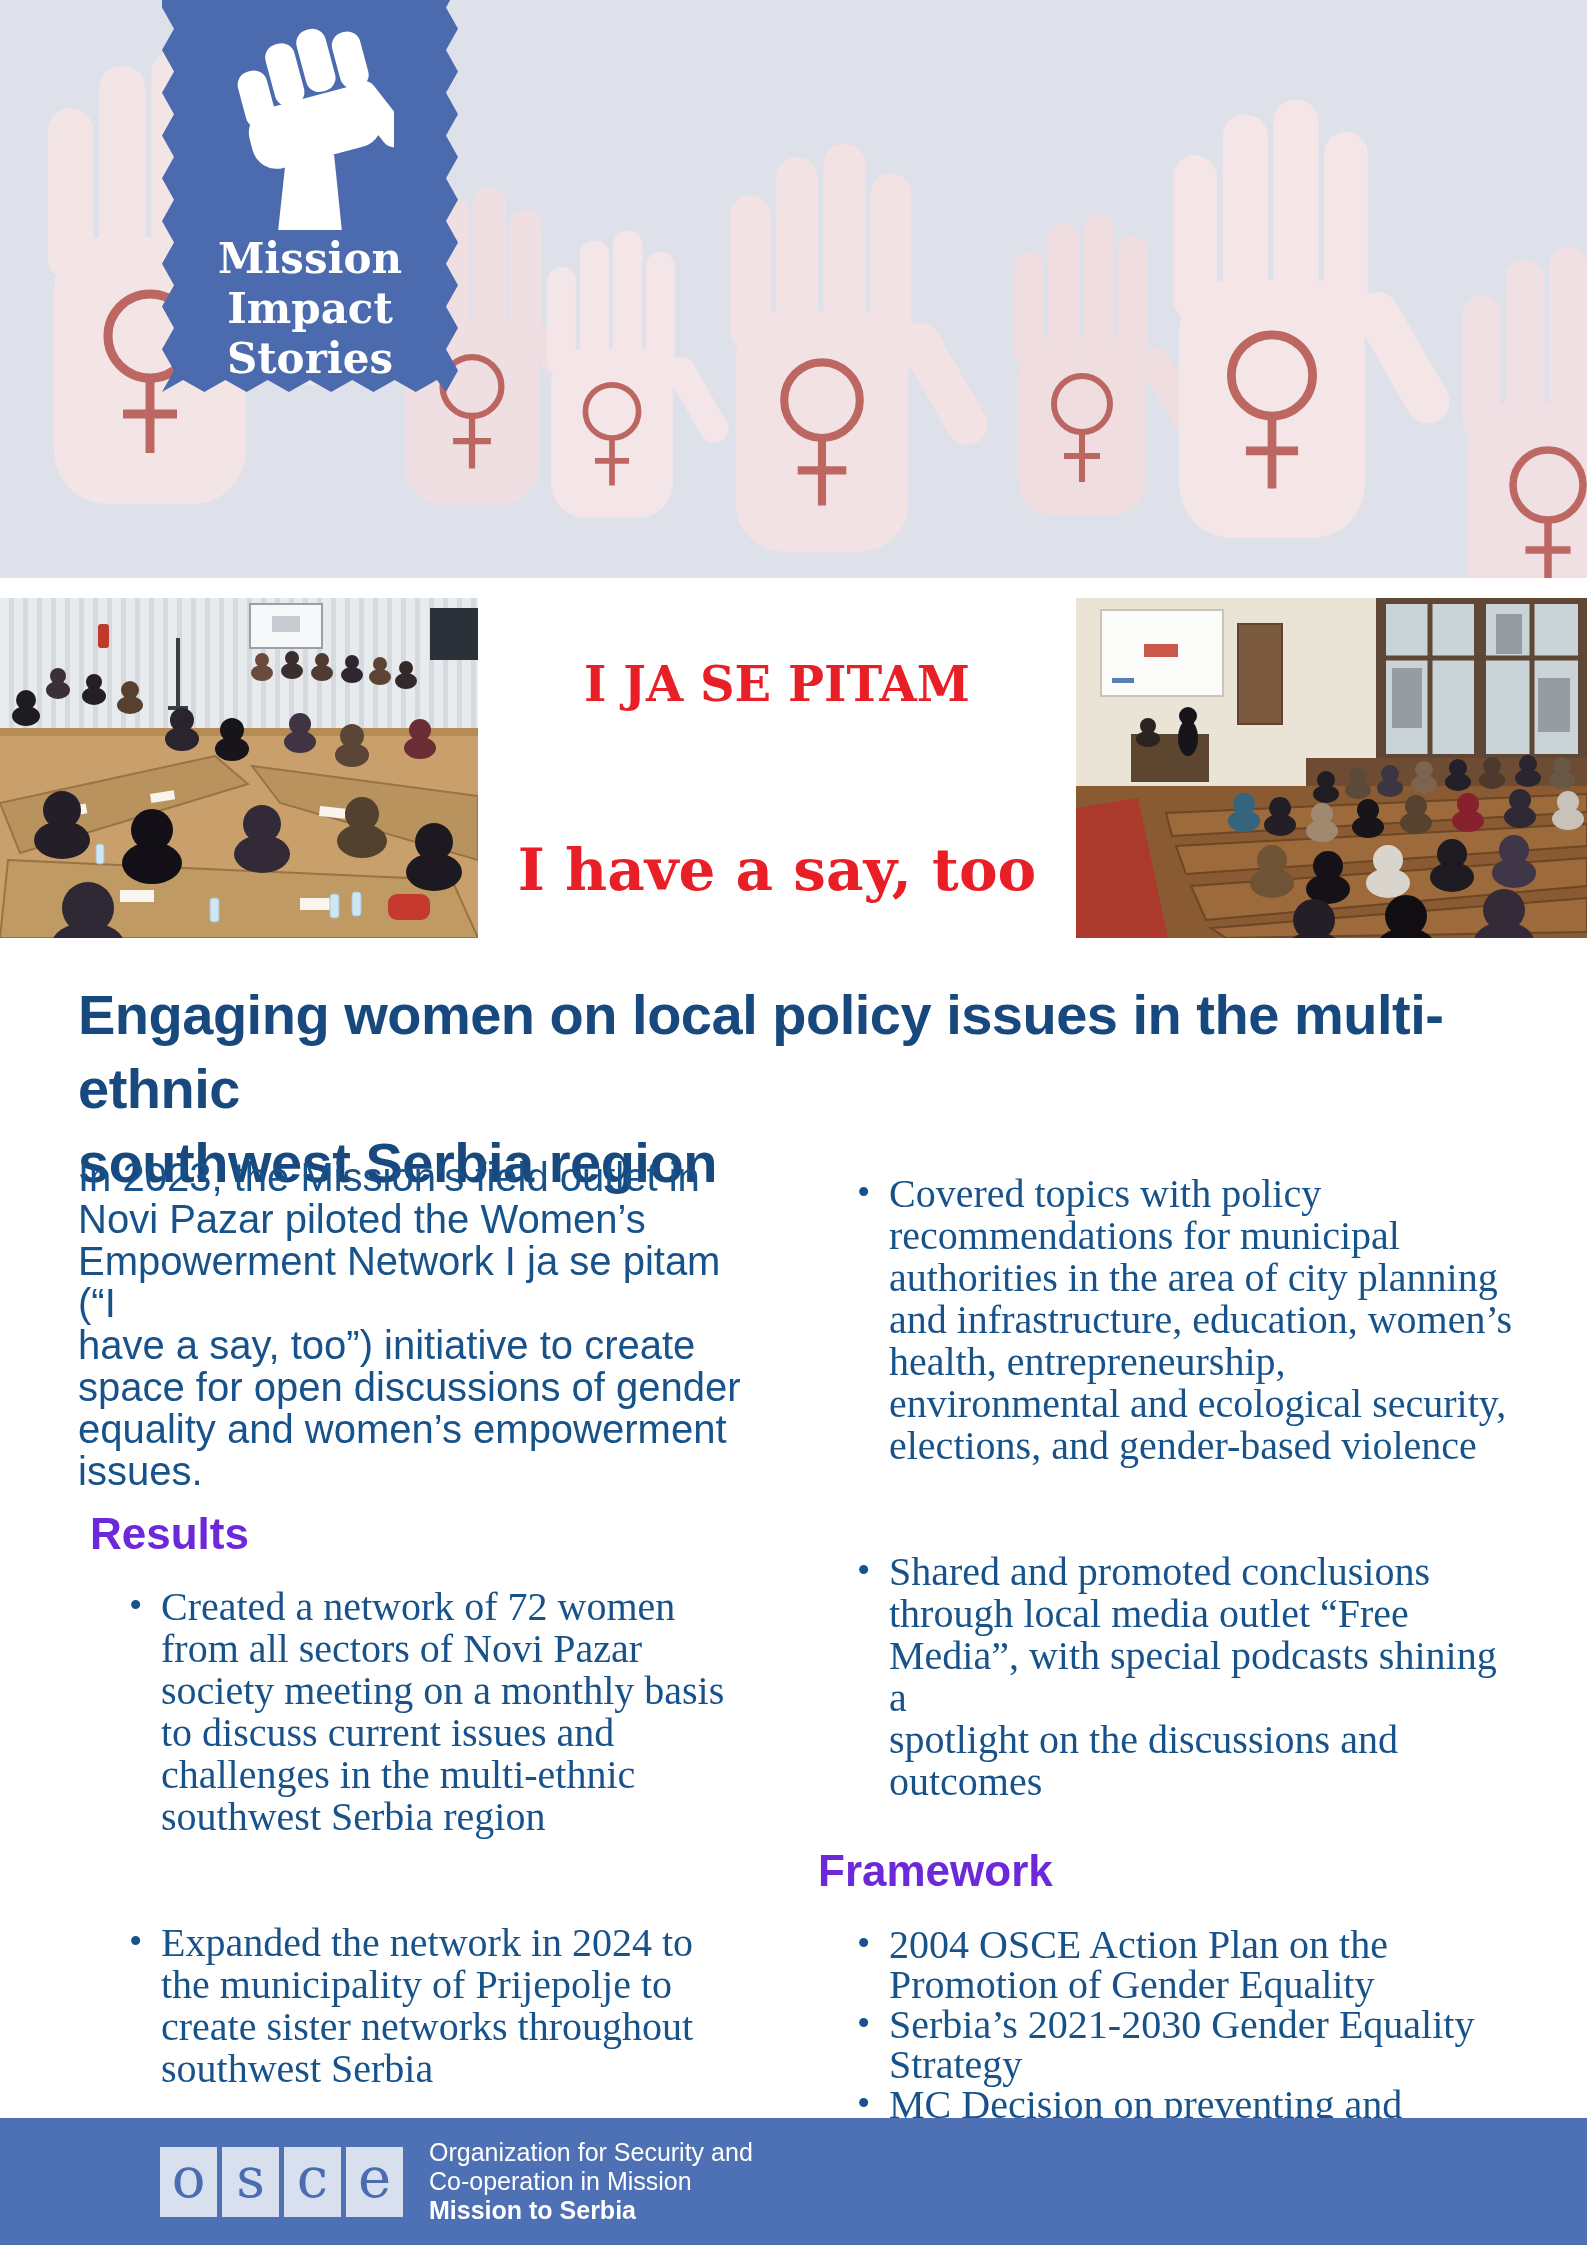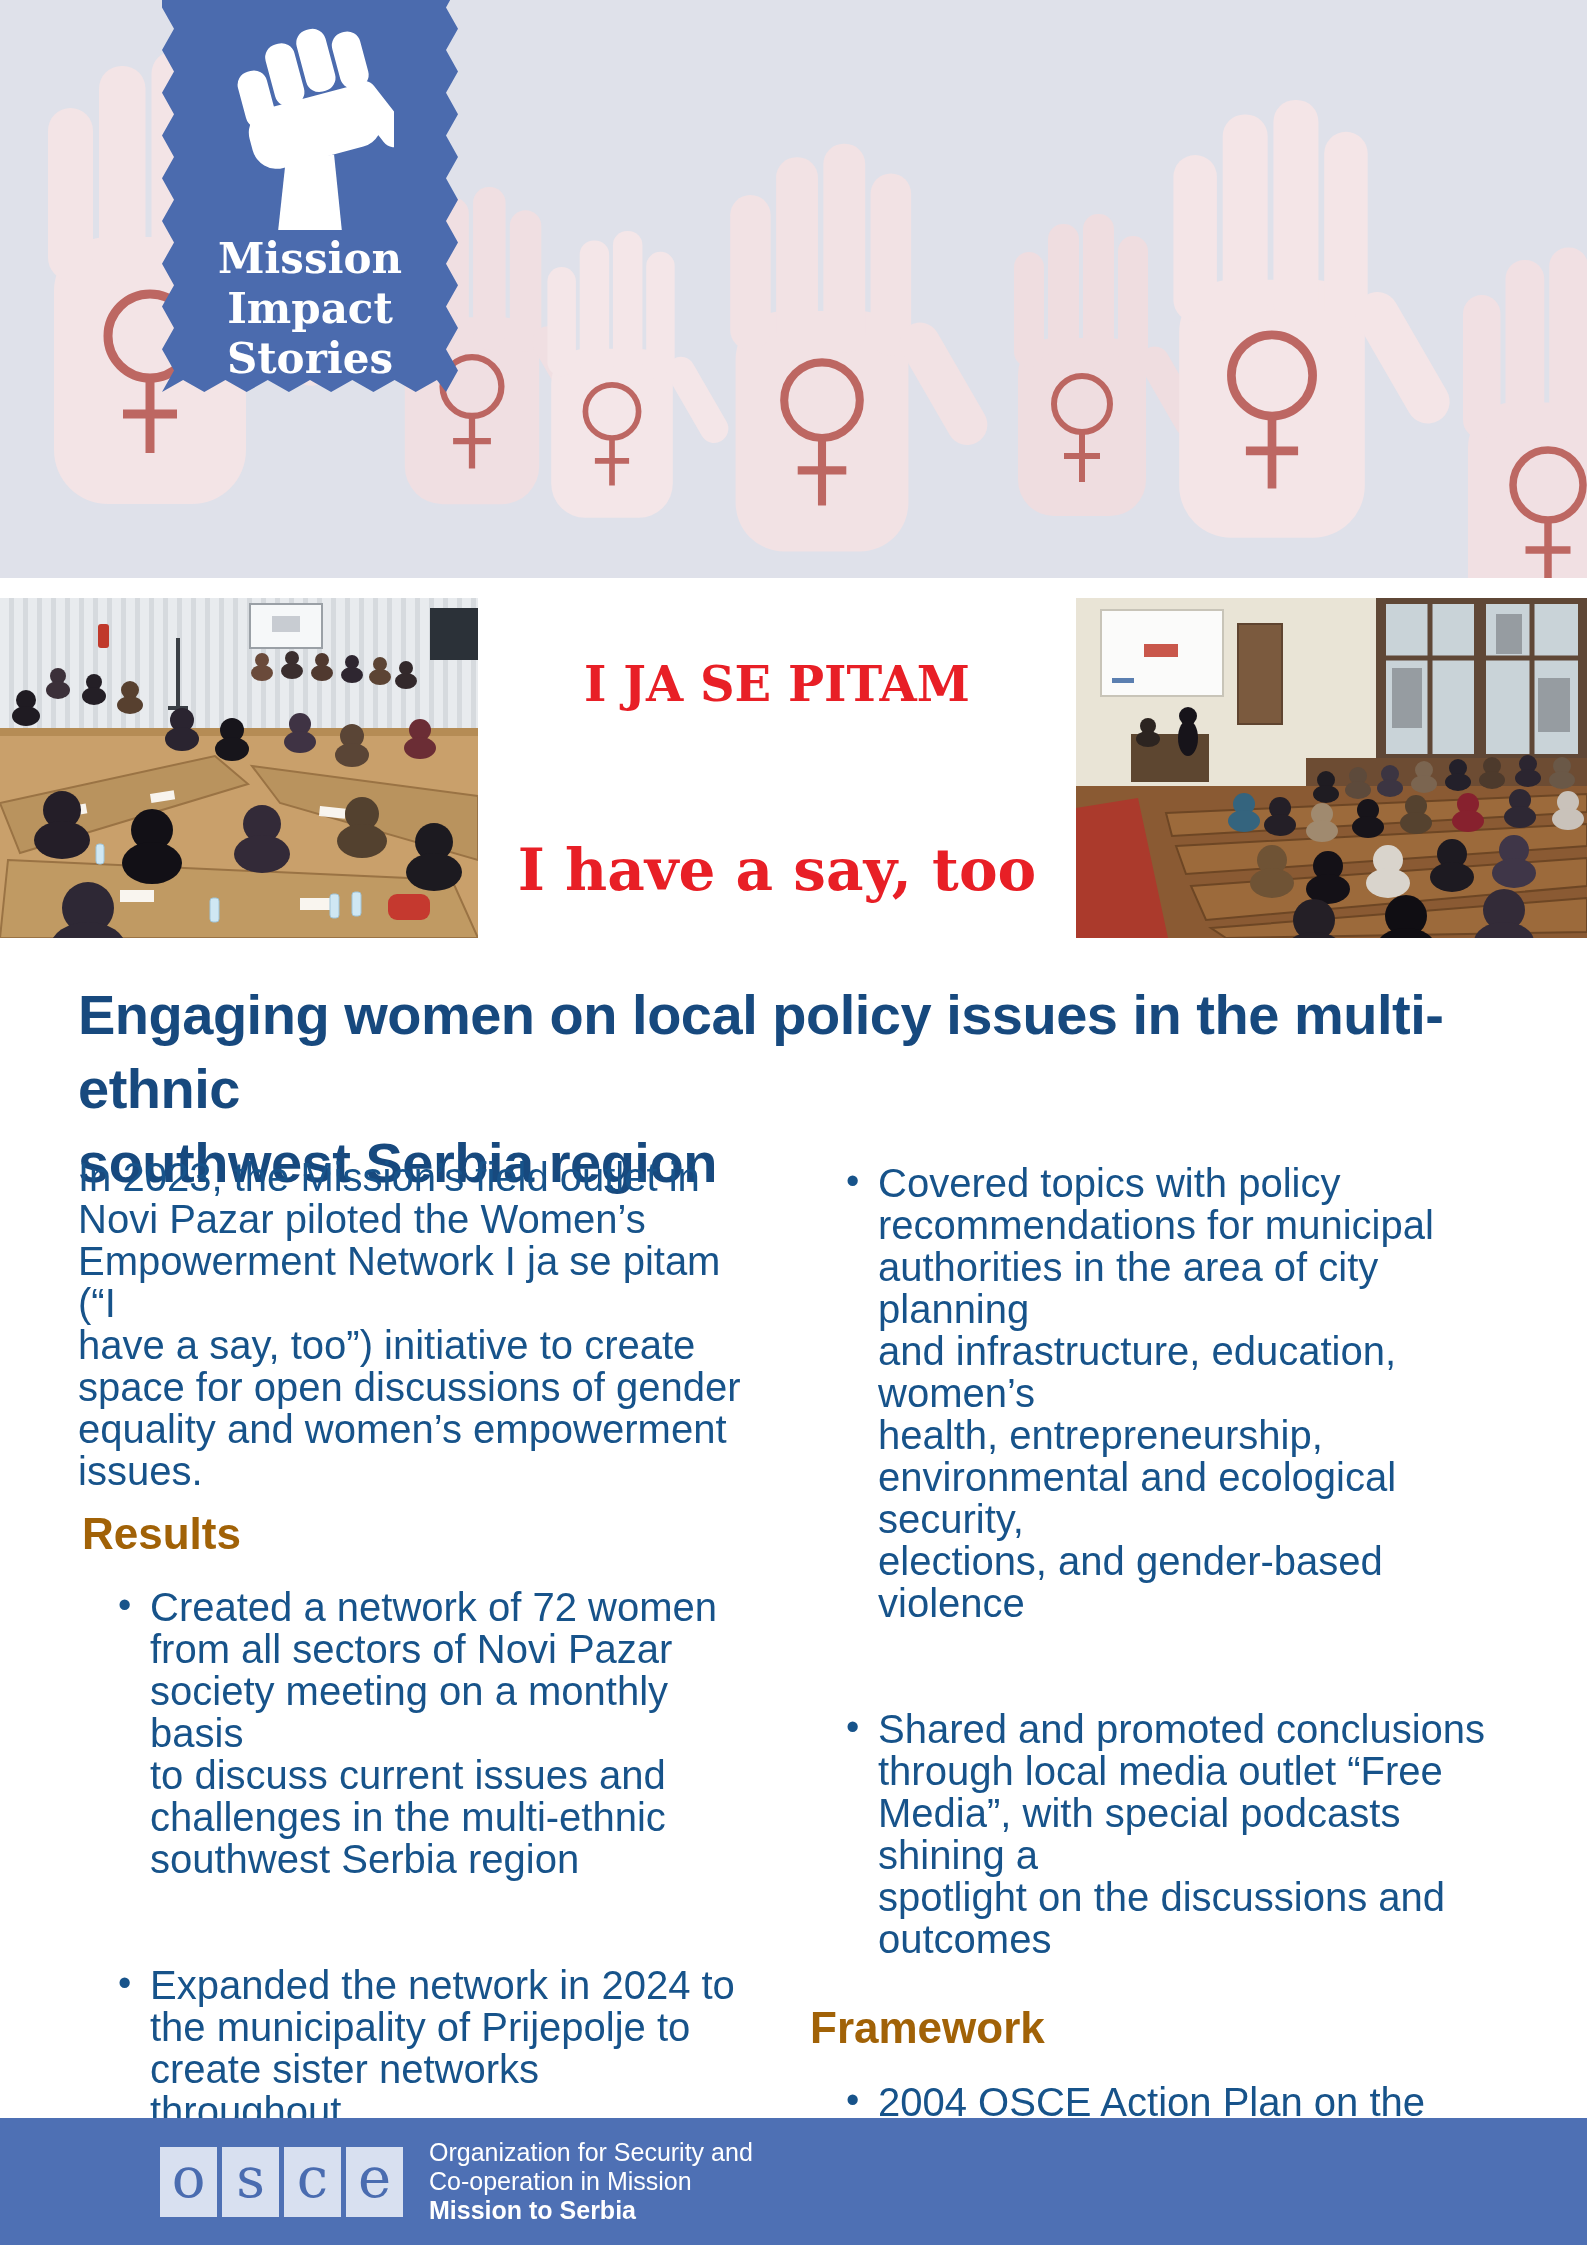--- a/index.html
+++ b/index.html
@@ -38,23 +38,23 @@
   
   .headline{
     position:absolute;left:78px;top:978px;width:1440px;margin:0;
     font-size:56px;line-height:74px;font-weight:bold;color:#17497e;
     white-space:pre-line;letter-spacing:-0.5px;
   }
   .columns{position:absolute;left:78px;top:1156px;width:1452px;display:flex;}
   .col-left{width:668px;flex:0 0 auto;}
   .col-right{width:724px;flex:0 0 auto;margin-left:60px;}
   .body-text{font-size:40px;line-height:42px;color:#17538a;white-space:pre-line;margin:0;}
-  .section-h{font-size:44px;line-height:48px;font-weight:bold;color:#a16207;margin:4px;}
+  .section-h{font-size:44px;line-height:48px;font-weight:bold;color:#6d28d9;margin:12px;}
   .col-left .section-h{margin-top:18px;}
-  ul.blist{list-style:none;margin:6px;padding:0;}
+  ul.blist{list-style:none;margin:17px;padding:0;font-family:Liberation Serif, serif;}
   ul.blist li{
     position:relative;padding-left:66px;font-size:40px;line-height:42px;
     color:#17538a;white-space:pre-line;
   }
   ul.blist li::before{
     content:"\2022";position:absolute;left:34px;top:-2px;font-size:38px;color:#17538a;
   }
   ul.results{margin-top:28px;}
   ul.results li + li{margin-top:84px;}
   ul.topics li + li{margin-top:84px;}

